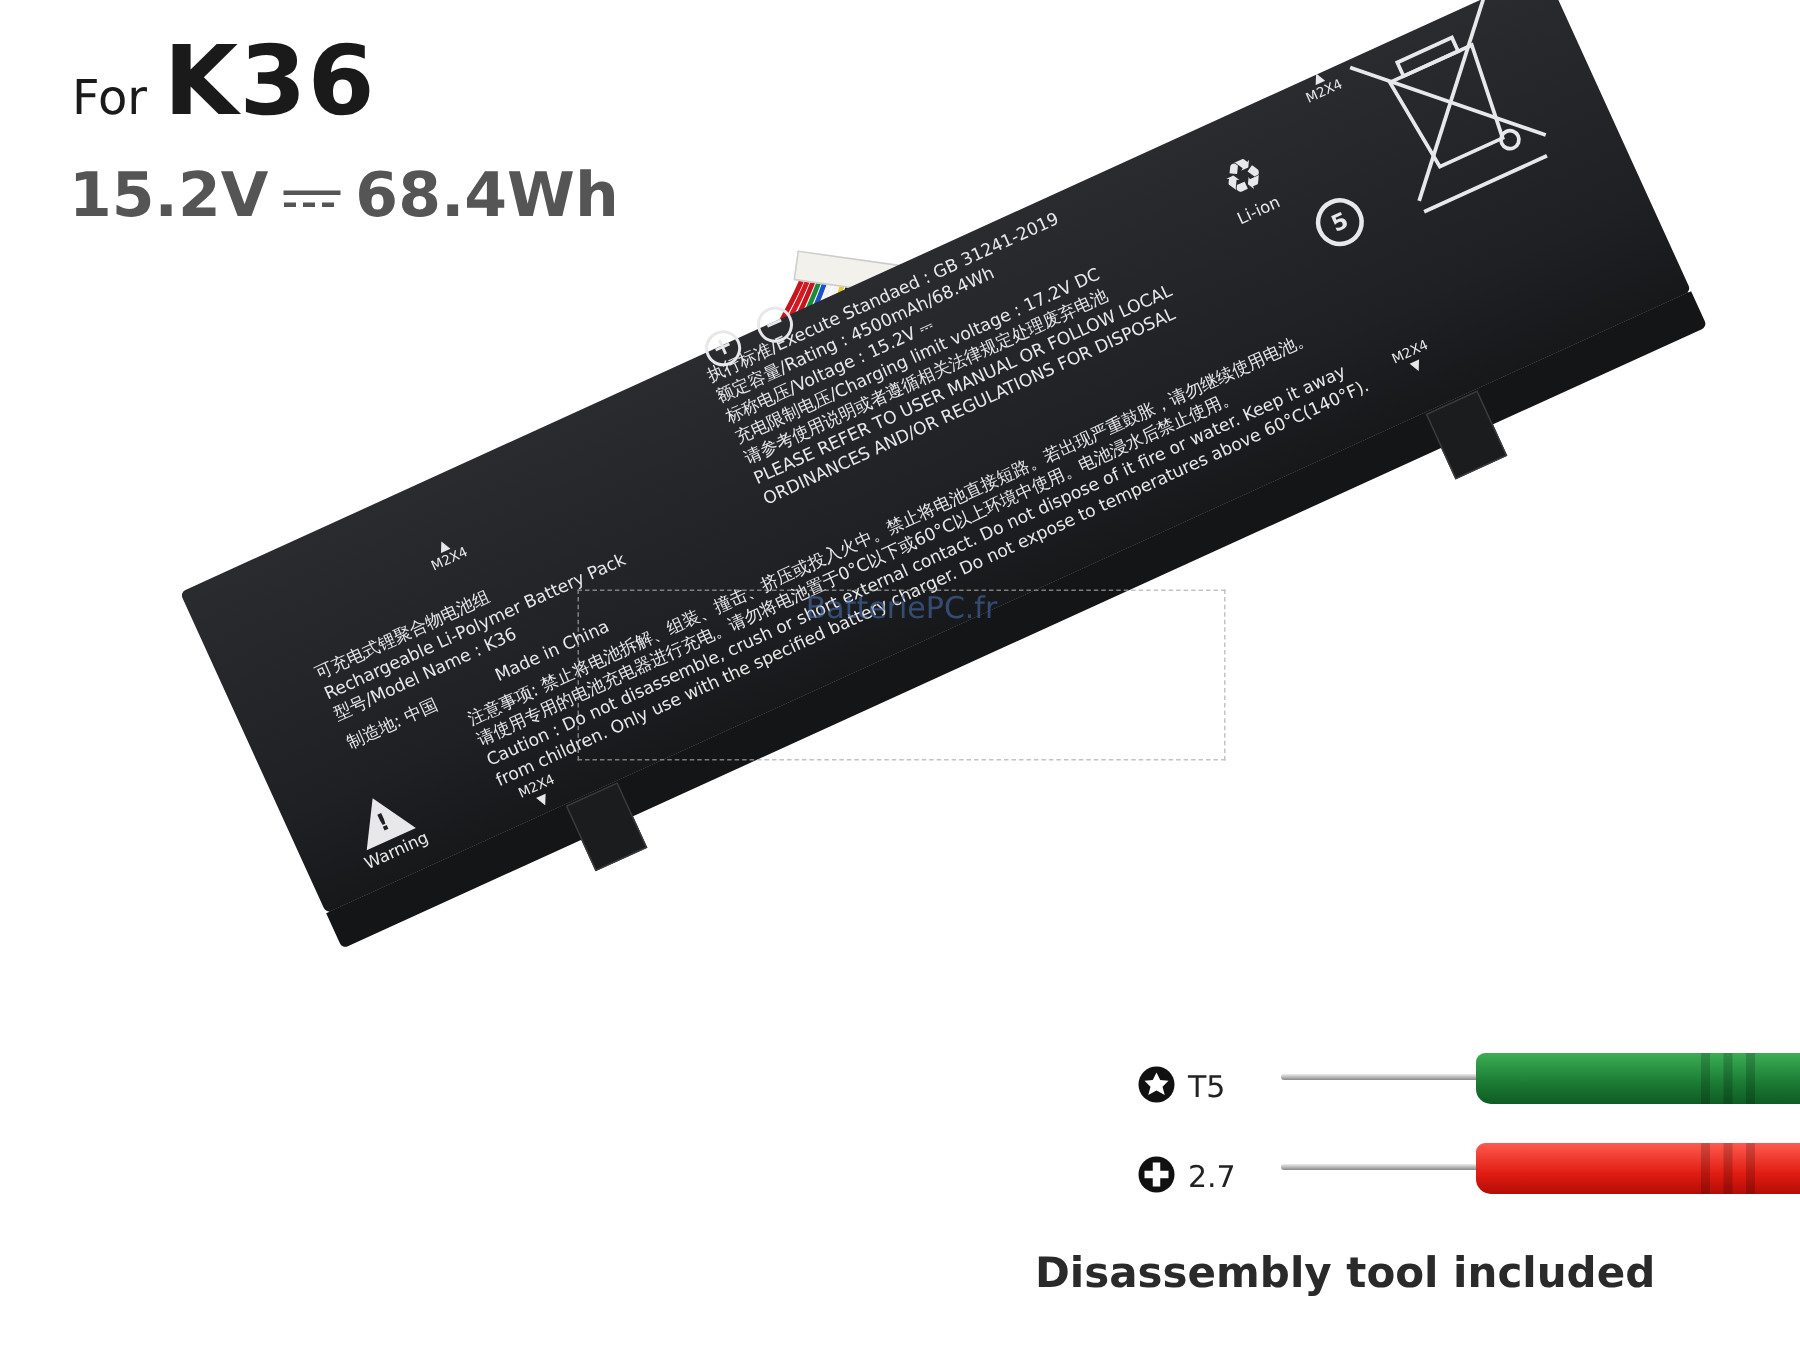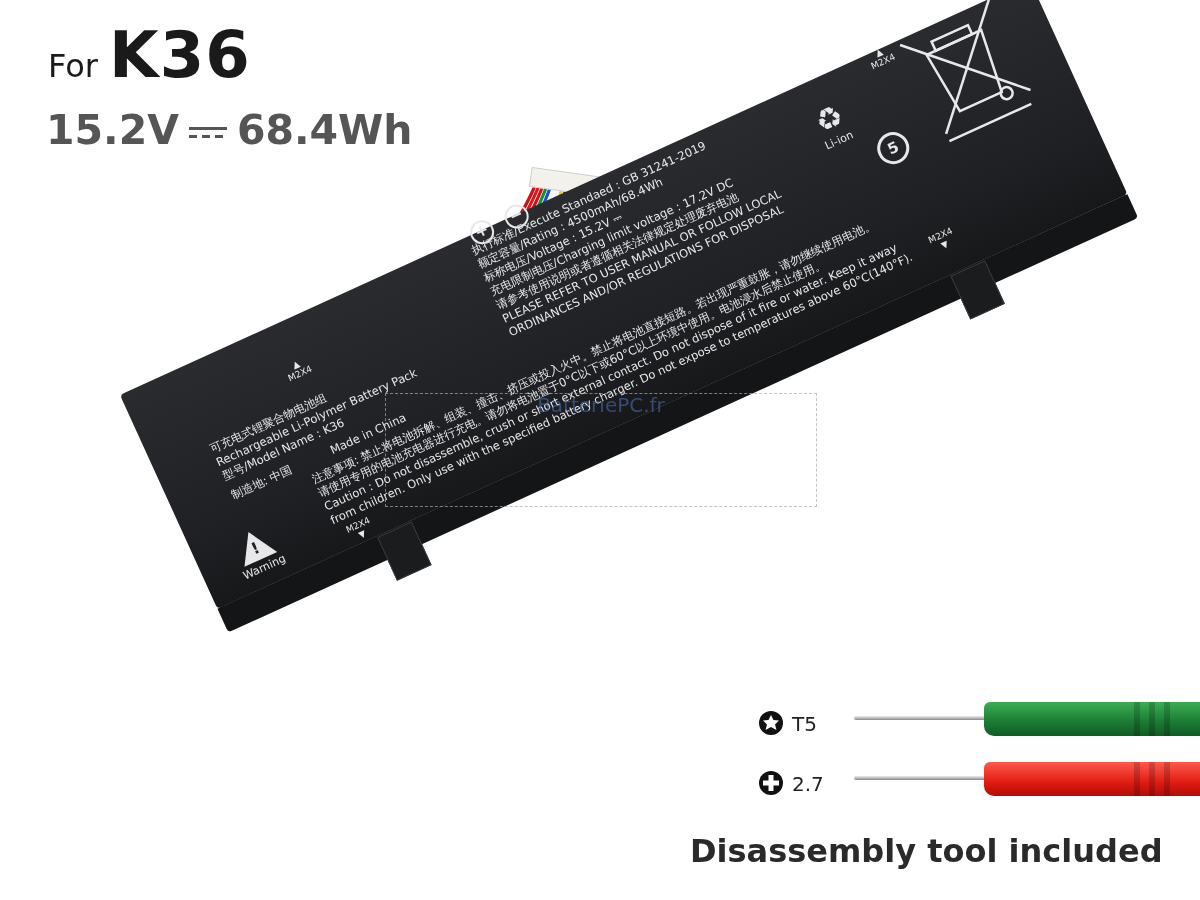--- a/index.html
+++ b/index.html
@@ -50,21 +50,21 @@
   
   .tool-row { position:absolute; left:758px; display:flex; align-items:flex-end; }
   .tool-row .icon { width:26px; height:26px; display:inline-block; margin-right:8px; }
   .tool-row .lbl { font-size:20px; color:#222; width:42px; }
   .driver { position:relative; width:370px; height:36px; margin-left:20px; }
   .shaft { position:absolute; left:0; top:16px; width:140px; height:4px; background:linear-gradient(180deg,#eee,#888); border-radius:2px; }
   .handle { position:absolute; left:130px; top:2px; width:238px; height:34px; border-radius:6px 3px 3px 10px; }
   .handle.green { background:linear-gradient(180deg,#3cae55,#1a7a33 60%,#0f5c24); }
   .handle.red { background:linear-gradient(180deg,#ff5a4e,#e01c12 60%,#b20d06); }
   .handle .ring { position:absolute; top:0; bottom:0; width:6px; background:rgba(0,0,0,0.18); }
-  .tool-caption { position:absolute; left:690px; top:832px; font-size:32px; font-weight:bold; color:#2a2a2a; white-space:nowrap; }
+  .tool-caption { position:absolute; left:690px; top:832px; font-size:28px; font-weight:bold; color:#2a2a2a; white-space:nowrap; }
 </style>
 </head>
 <body>
 
 <div class="headline">
   <span class="for">For</span>
   <span class="model">K36</span>
 </div>
 <div class="specline">
   <span>15.2V</span><span class="dc"></span><span>68.4Wh</span>

